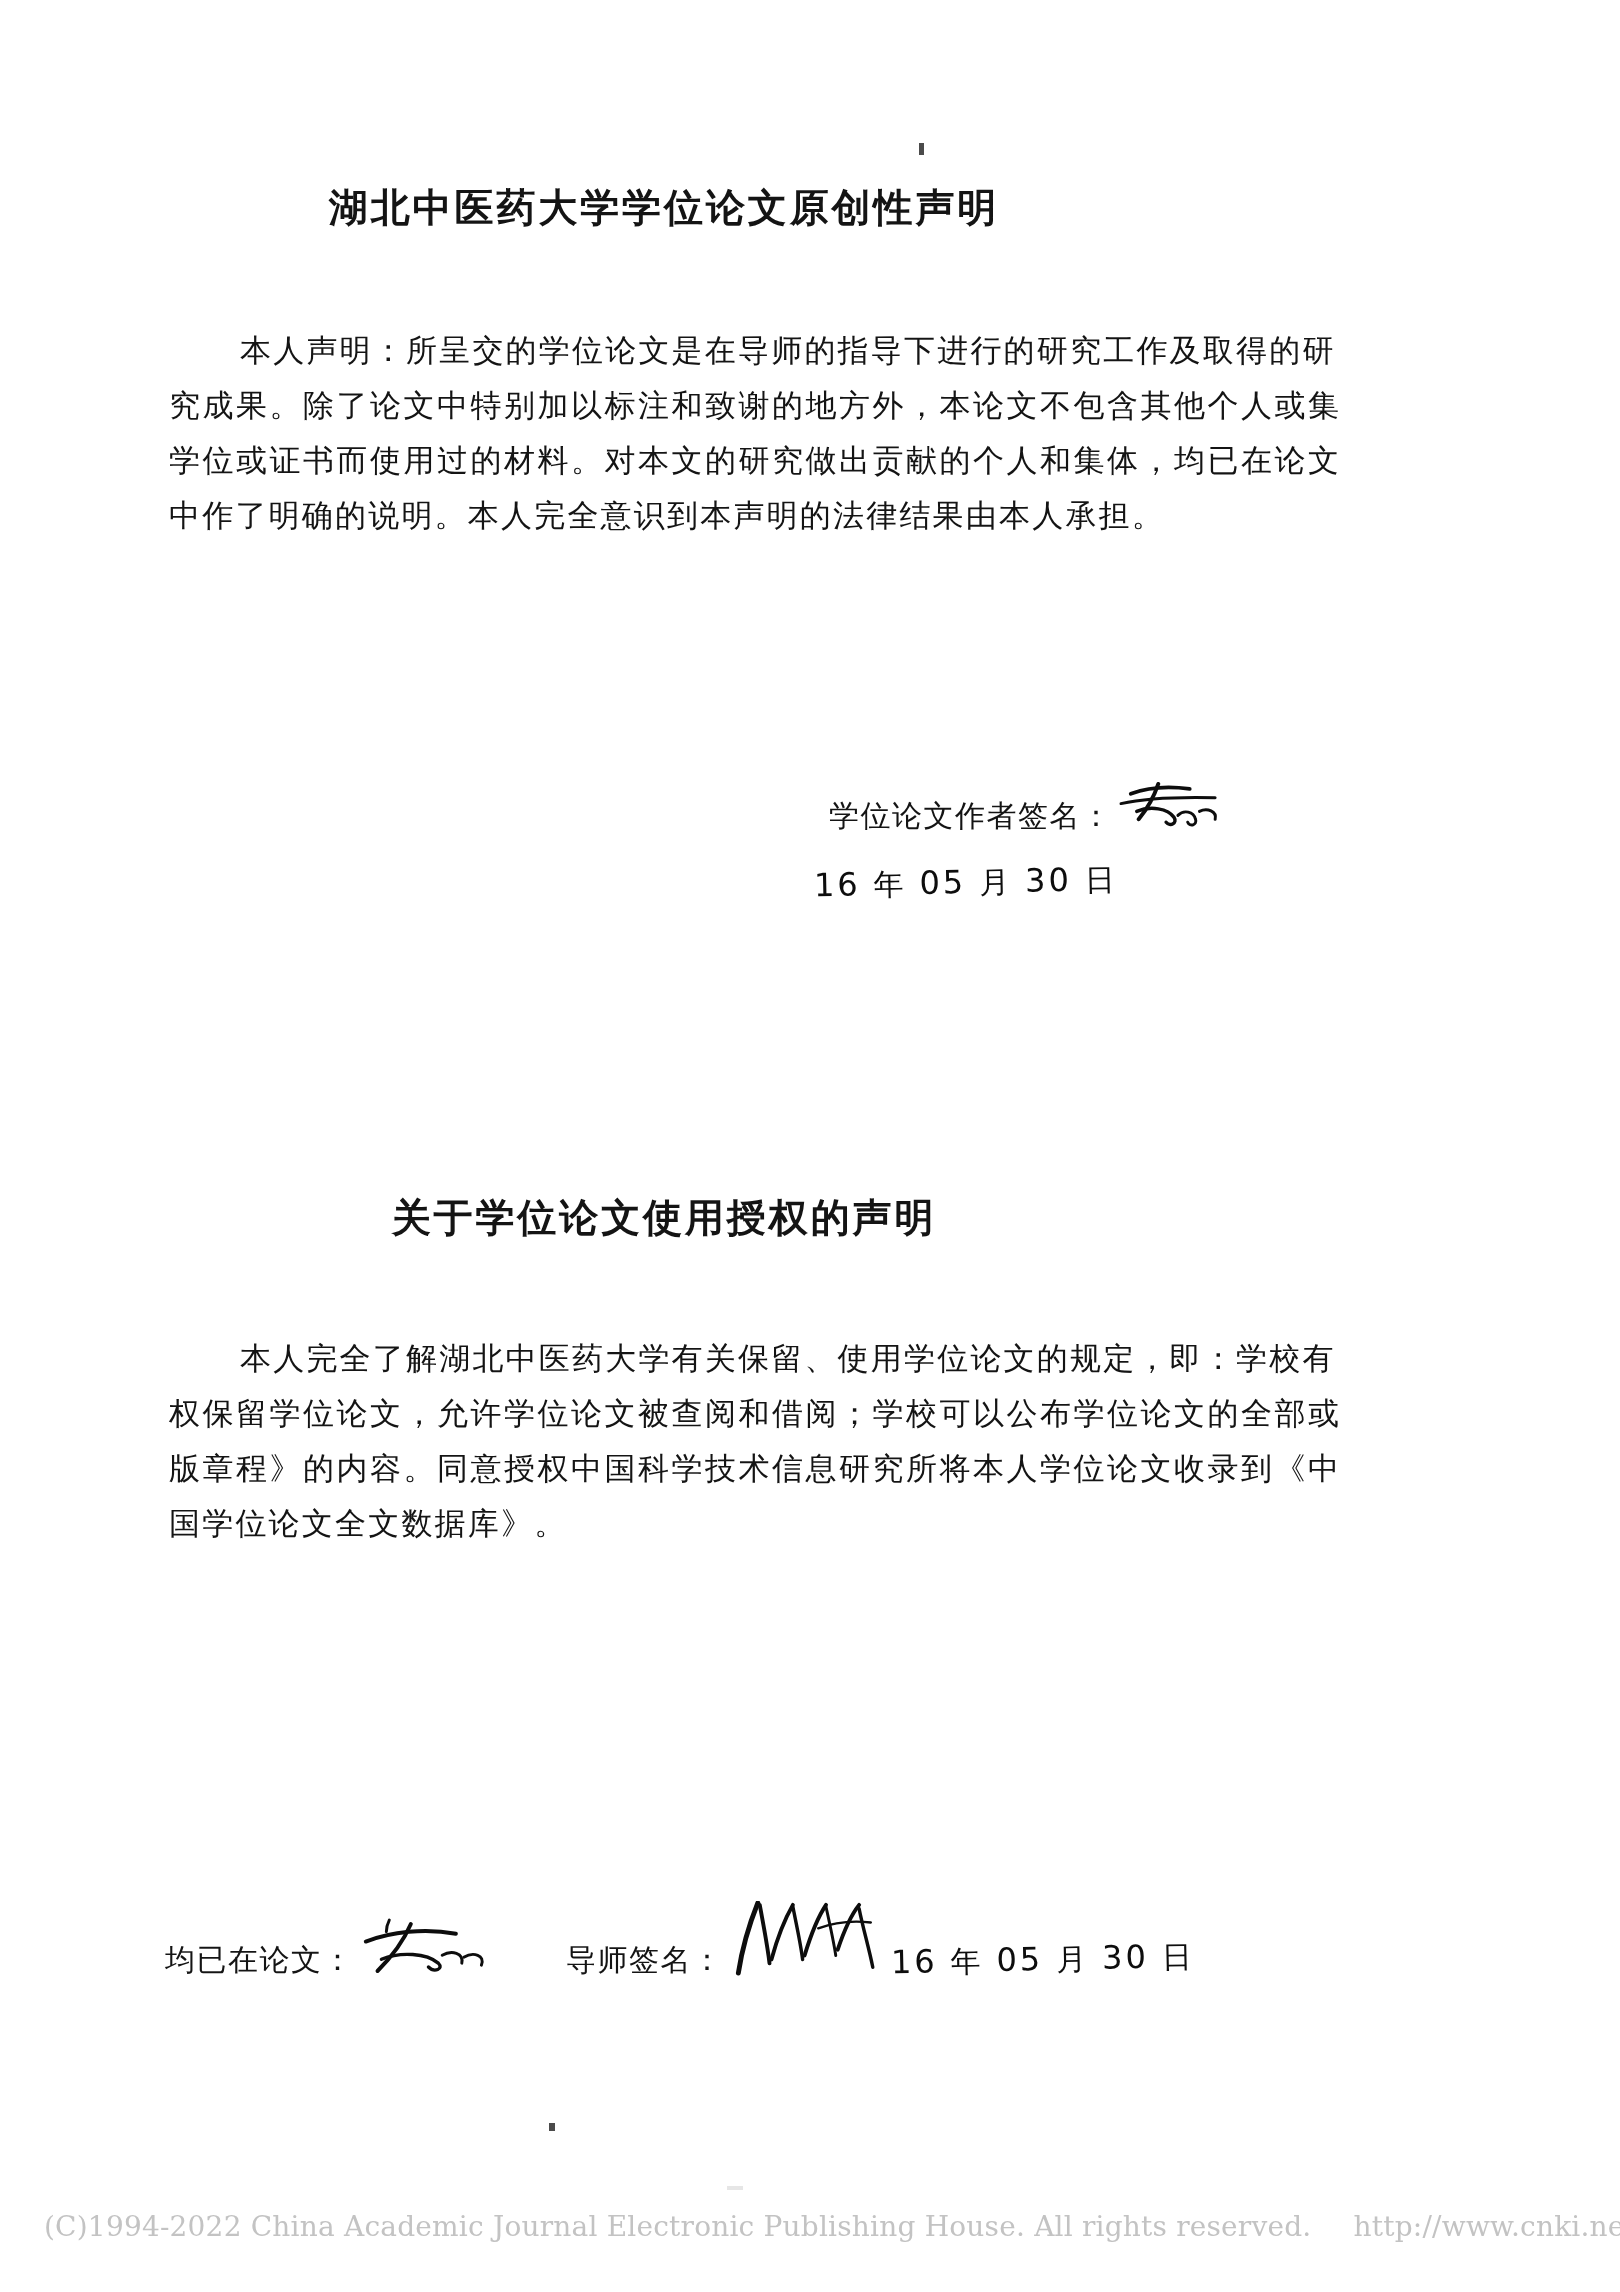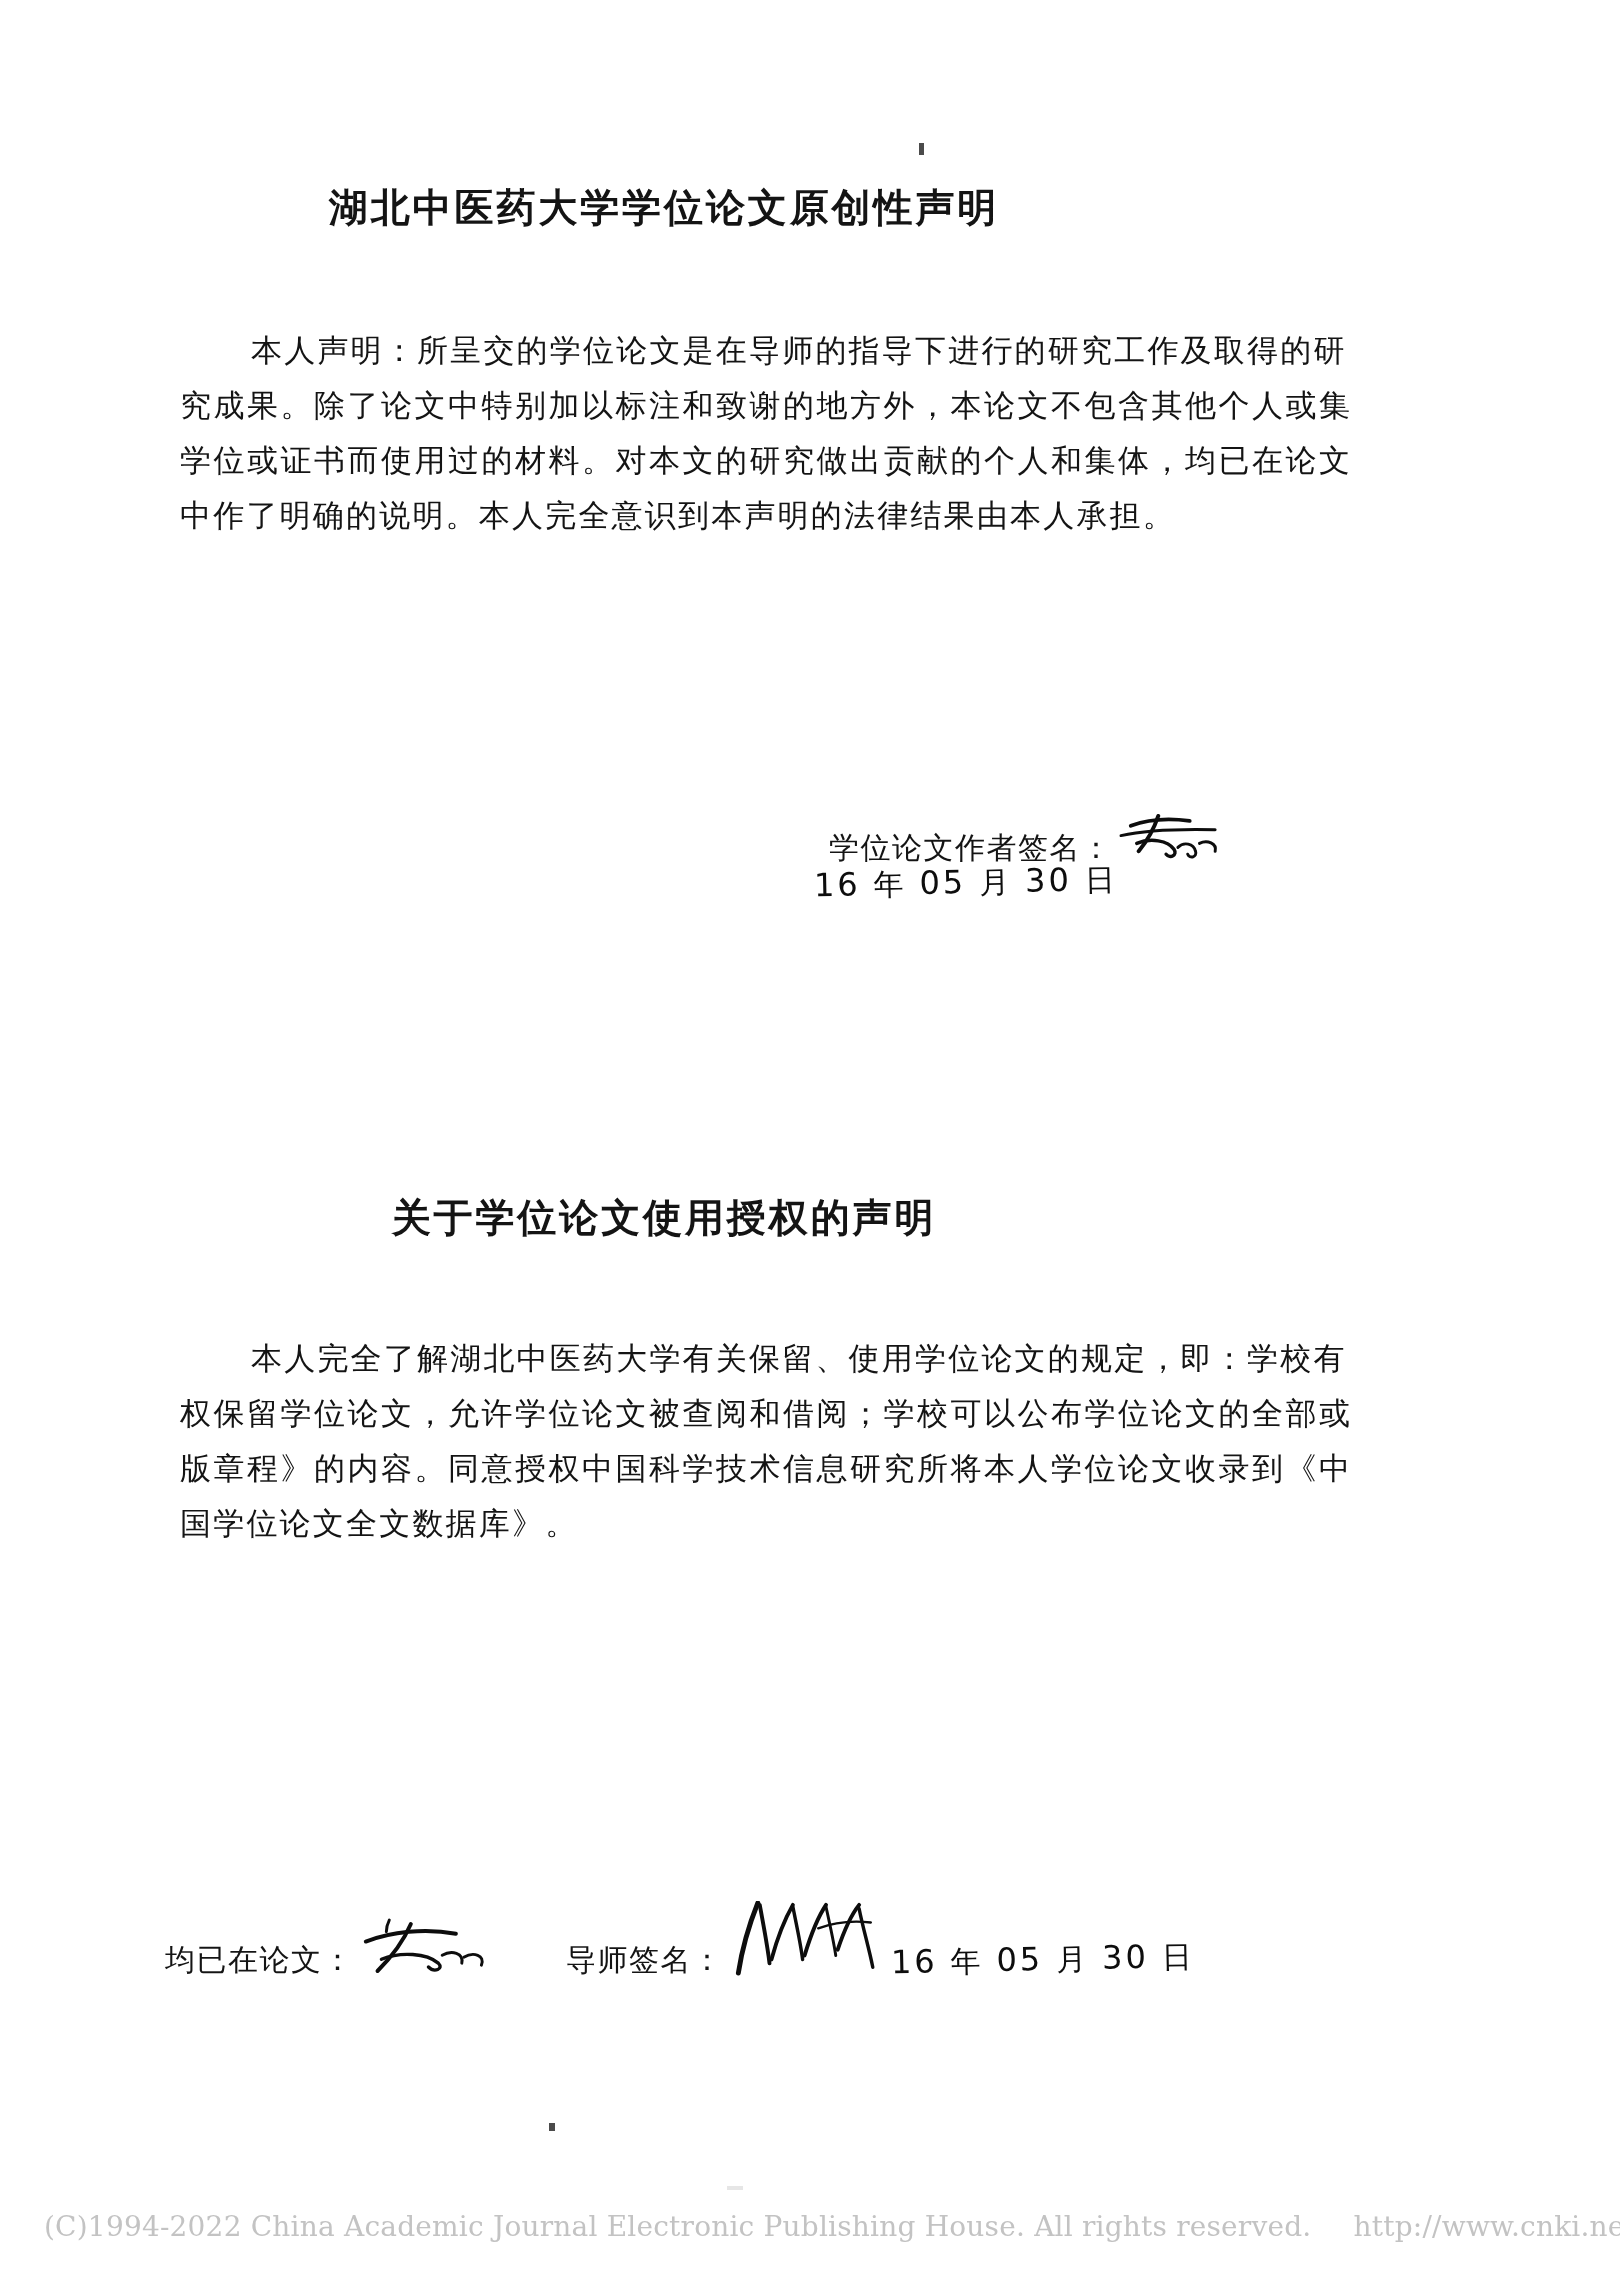--- a/index.html
+++ b/index.html
@@ -41,21 +41,21 @@
     font-size: 39px;
     letter-spacing: 2.9px;
     color: #141414;
   }
   #title-1 { top: 181px; }
   #title-2 { top: 1191px; }
 
   
   .body-block {
     position: absolute;
-    left: 180px;
+    left: 169px;
     width: 1233px;
   }
   #decl-body { top: 323px; }
   #auth-body { top: 1331px; }
 
   .body-line {
     display: block;
     font-family: "DejaVu Serif", "Liberation Serif", serif;
     font-size: 31px;
     line-height: 55px;
@@ -86,21 +86,21 @@
     display: flex;
     align-items: flex-end;
     white-space: nowrap;
   }
   .sig-label {
     font-family: "DejaVu Serif", "Liberation Serif", serif;
     font-size: 30px;
     letter-spacing: 1.5px;
     color: #141414;
   }
-  #sig-author-row { left: 829px; top: 814px; }
+  #sig-author-row { left: 829px; top: 782px; }
   #date-author-row { left: 814px; top: 863px; }
   #sig-bottom-row  { left: 165px; top: 1901px; }
 
   
   .scribble { display: inline-block; vertical-align: bottom; }
 
   .hand-date {
     font-family: "DejaVu Sans", "Liberation Sans", sans-serif;
     font-size: 32px;
     color: #0d0d0d;

